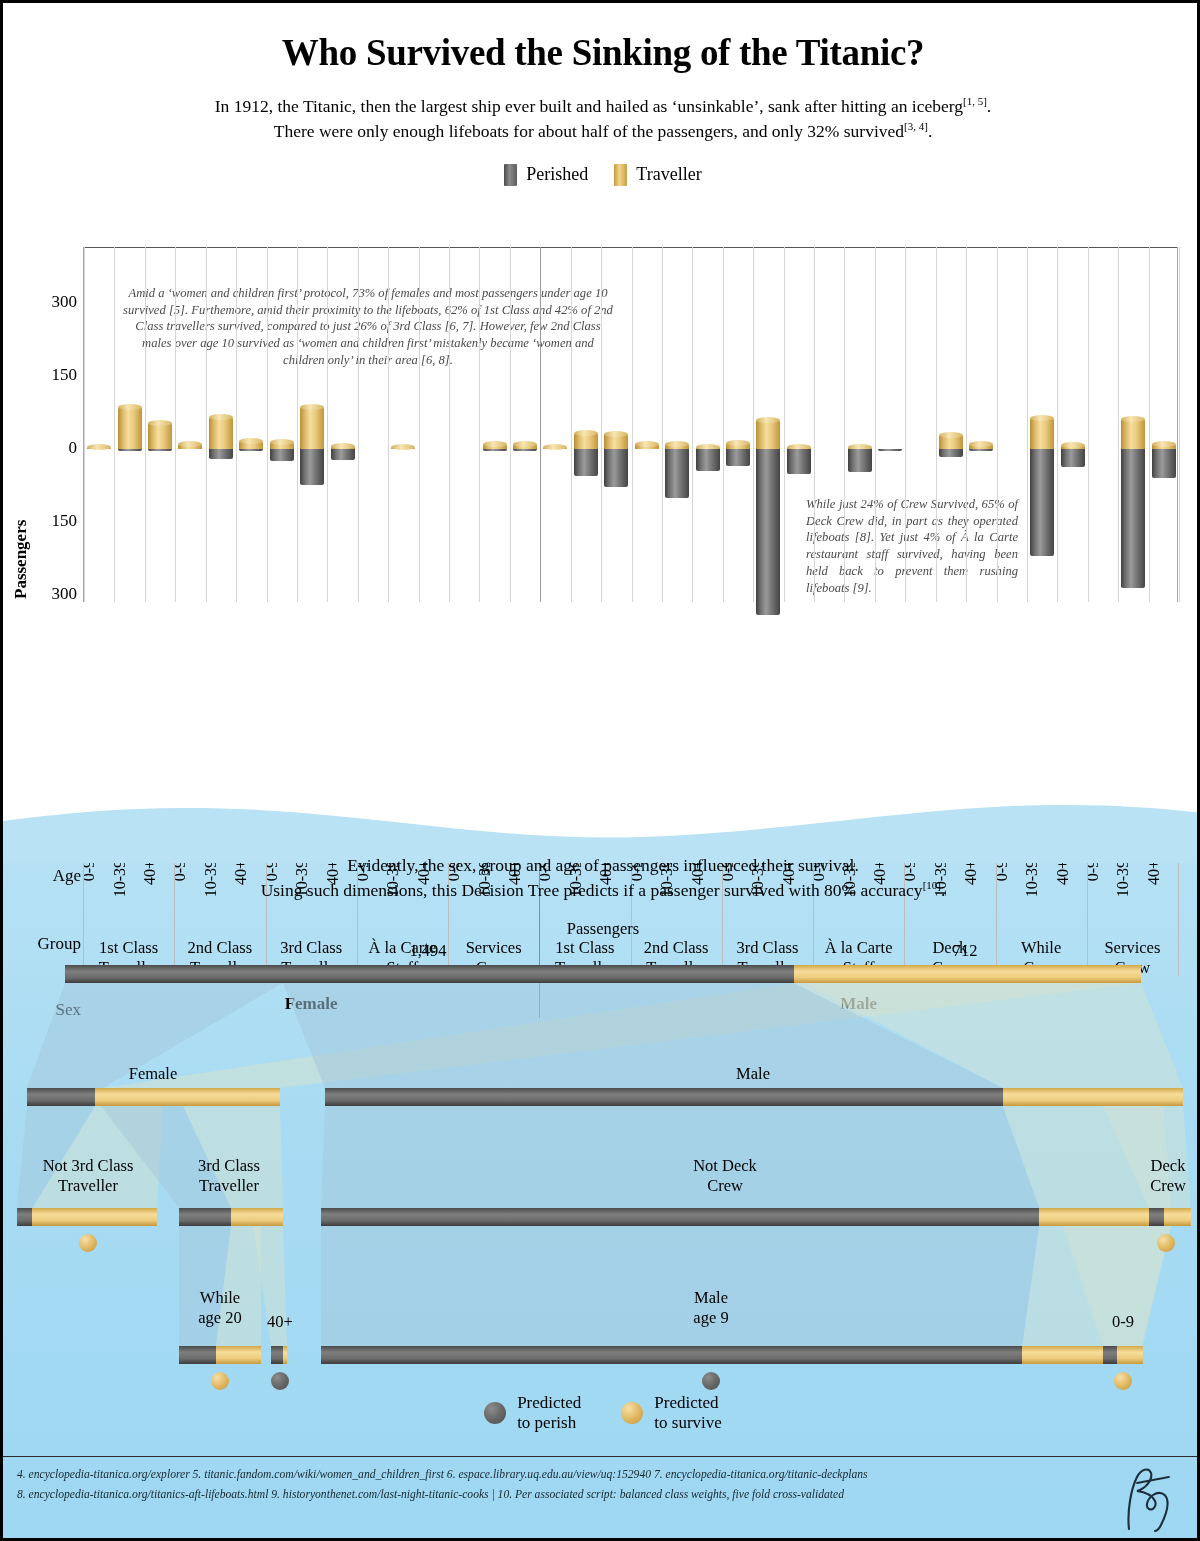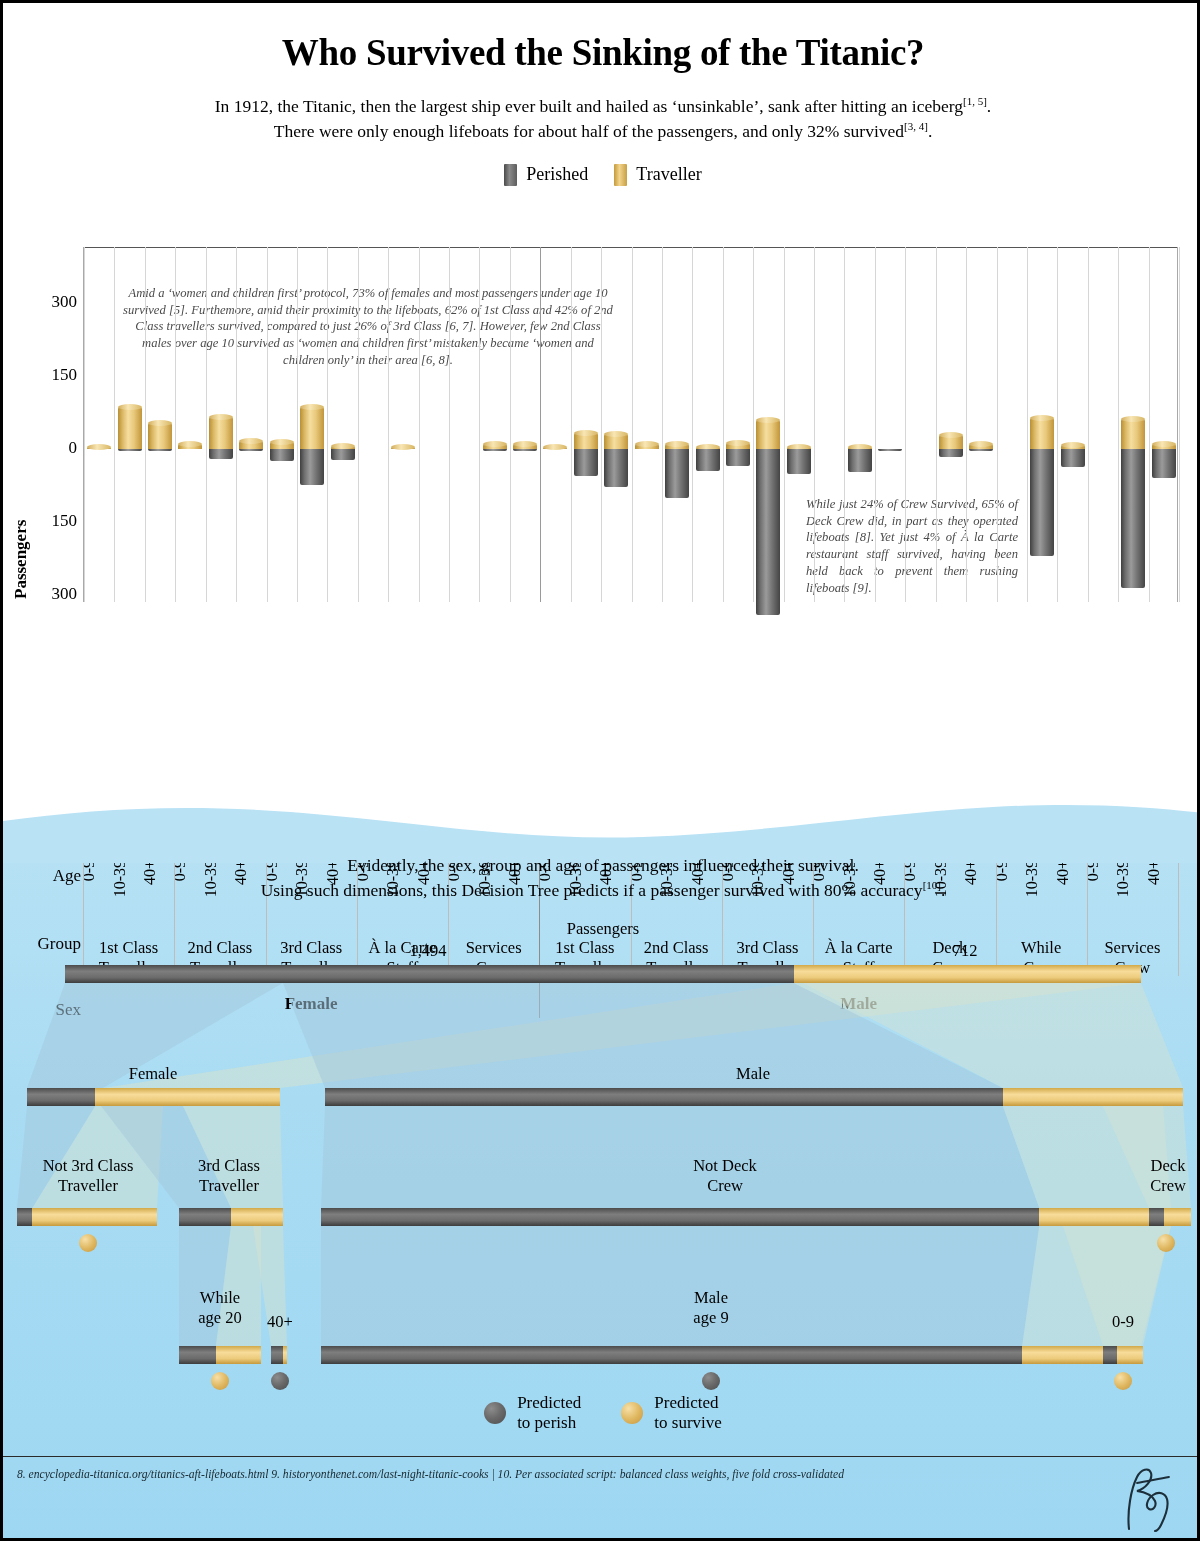--- a/index.html
+++ b/index.html
@@ -667,20 +667,21 @@
         <span class="blegend-text">
           <span>Predicted</span><br>
           <span>to survive</span>
         </span>
       </div>
     </div>
   </div>
 
   <div id="footer">
     <div id="footer-text">
+      <div>4. encyclopedia-titanica.org/explorer 5. titanic.fandom.com/wiki/women_and_children_first 6. espace.library.uq.edu.au/view/uq:152940 7. encyclopedia-titanica.org/titanic-deckplans</div>
       <div>8. encyclopedia-titanica.org/titanics-aft-lifeboats.html 9. historyonthenet.com/last-night-titanic-cooks | 10. Per associated script: balanced class weights, five fold cross-validated</div>
     </div>
     <svg id="signature" viewBox="0 0 80 76">
       <path d="M22,70 C20,52 24,30 30,18 C34,10 42,8 44,14 C46,21 38,30 30,32 C38,33 45,36 48,42 C50,47 46,52 42,50 C38,48 40,40 46,36 C52,32 58,34 60,40 C62,47 58,58 54,66 C52,70 50,72 48,72" fill="none" stroke="#1d2f3a" stroke-width="2.1" stroke-linecap="round"></path>
       <path d="M30,24 C40,22 52,20 62,18" fill="none" stroke="#1d2f3a" stroke-width="1.8" stroke-linecap="round"></path>
     </svg>
   </div>
 
 </div>
 

